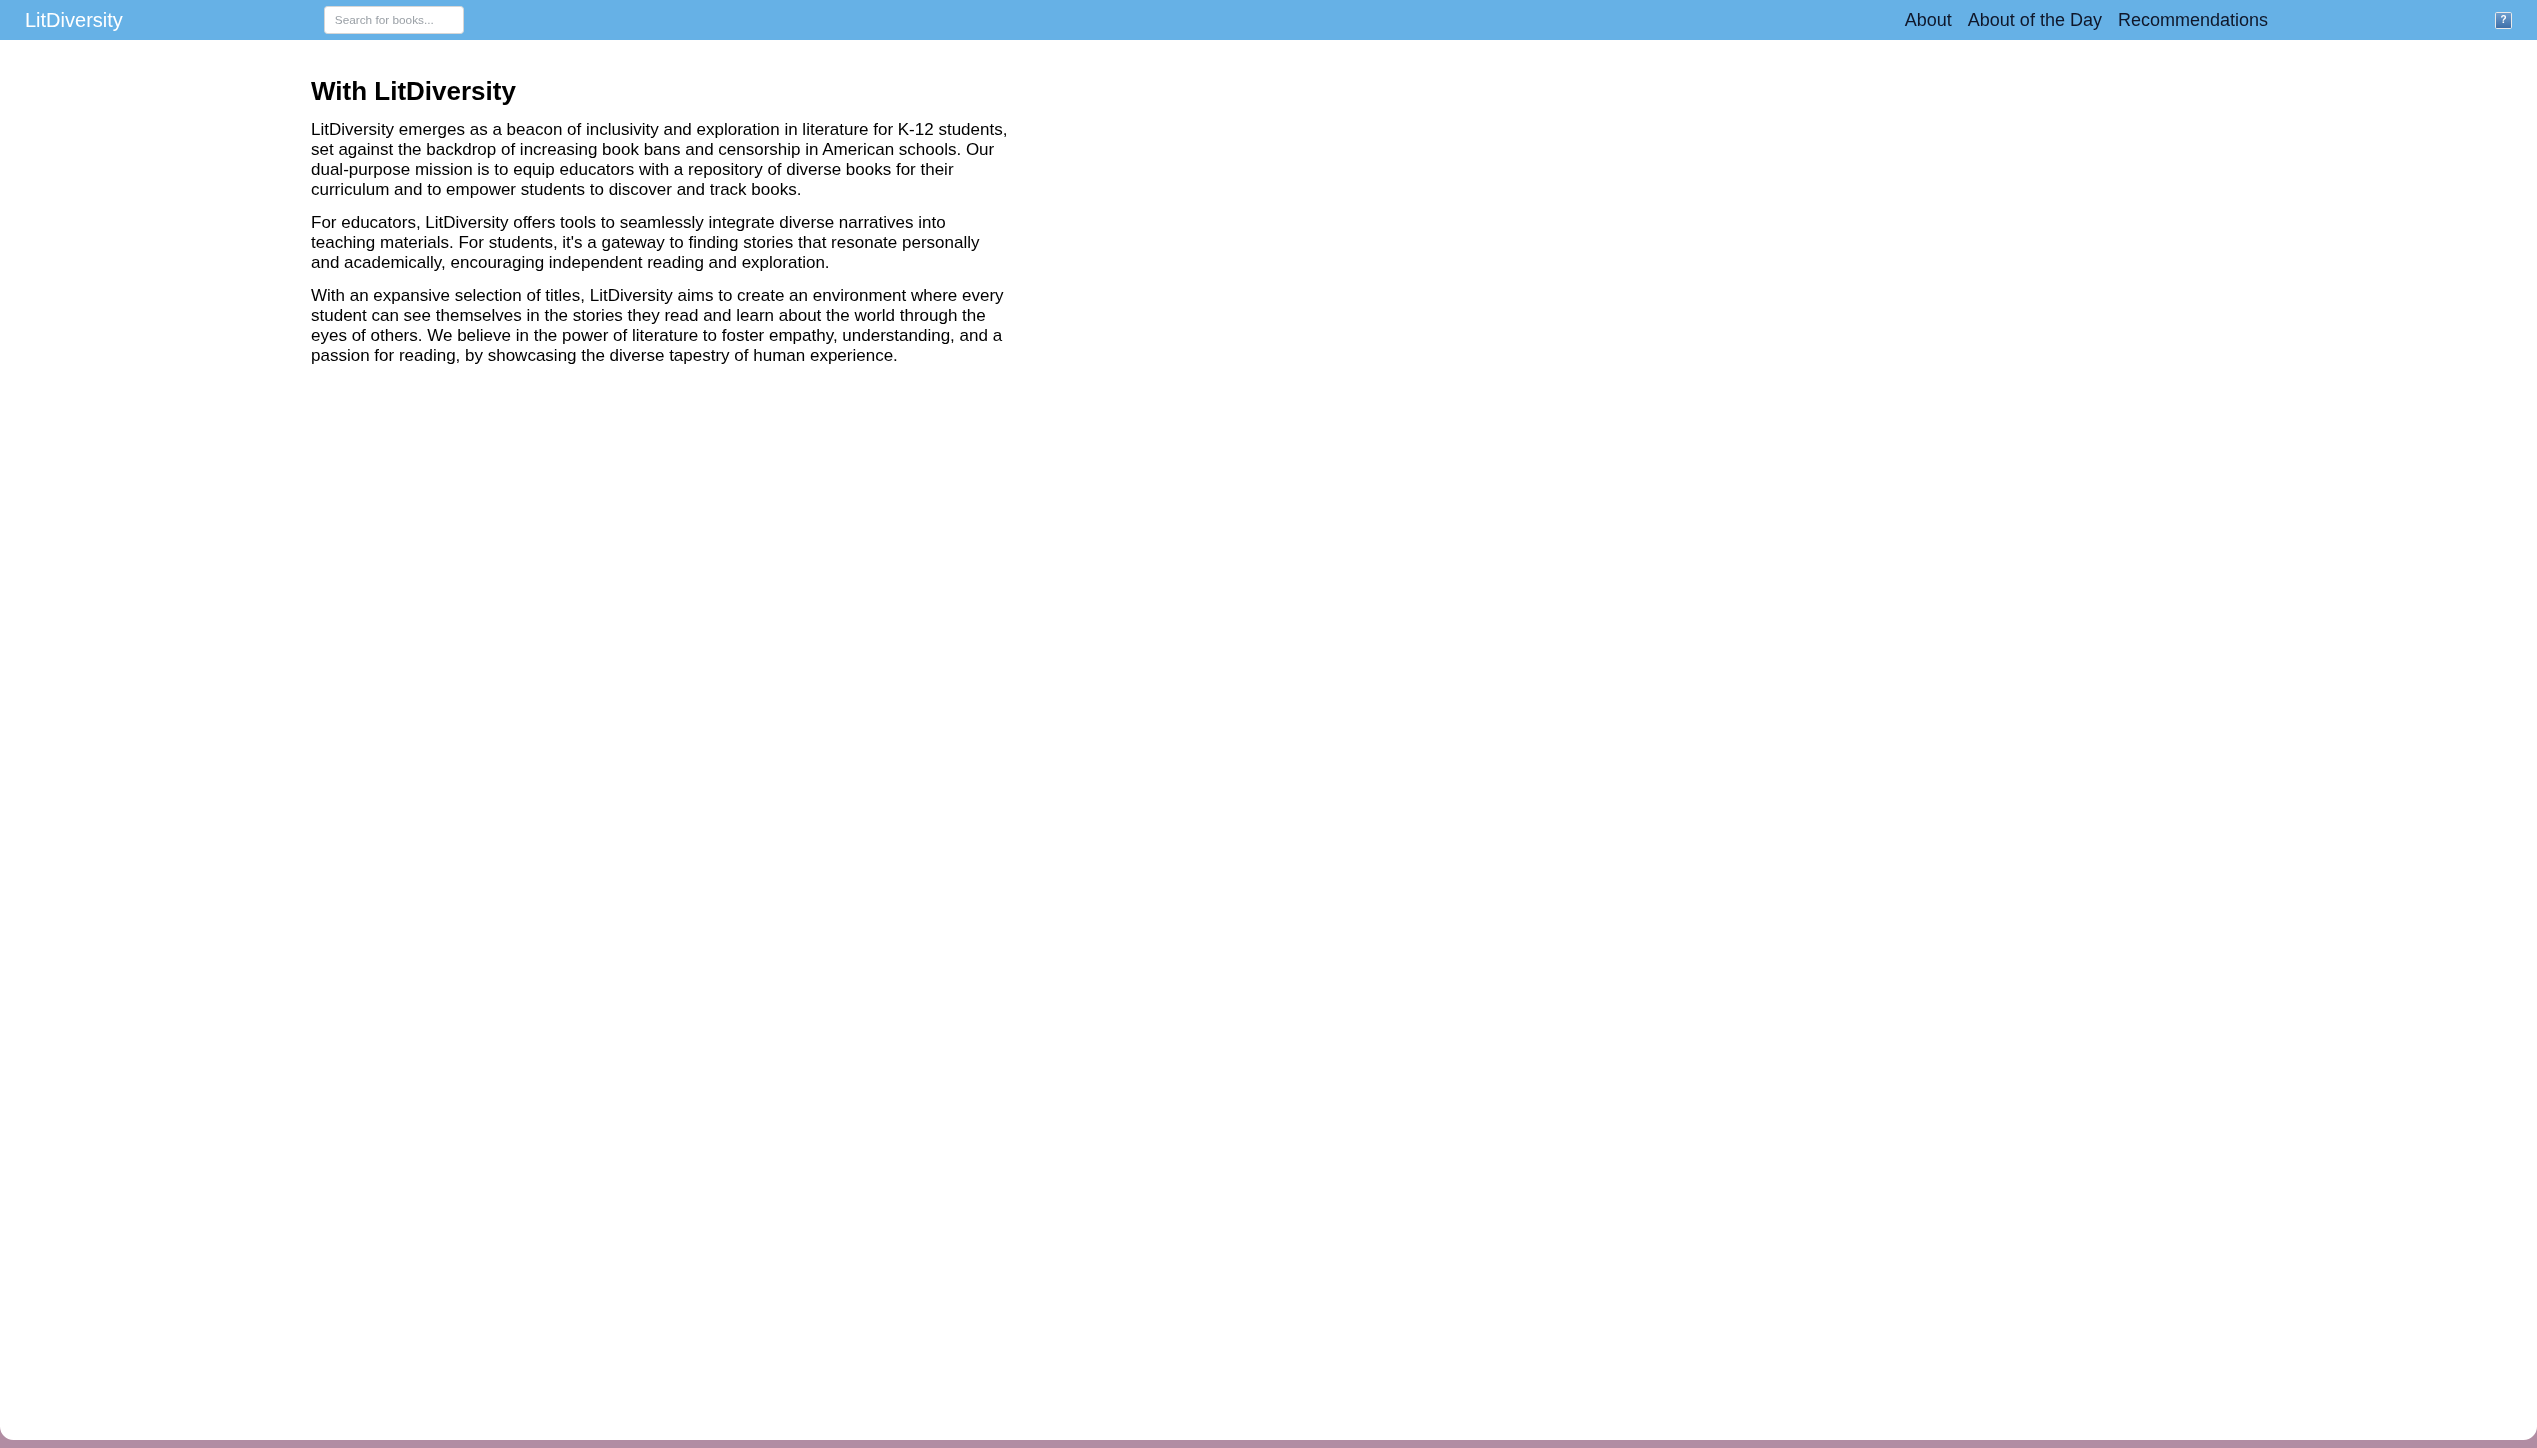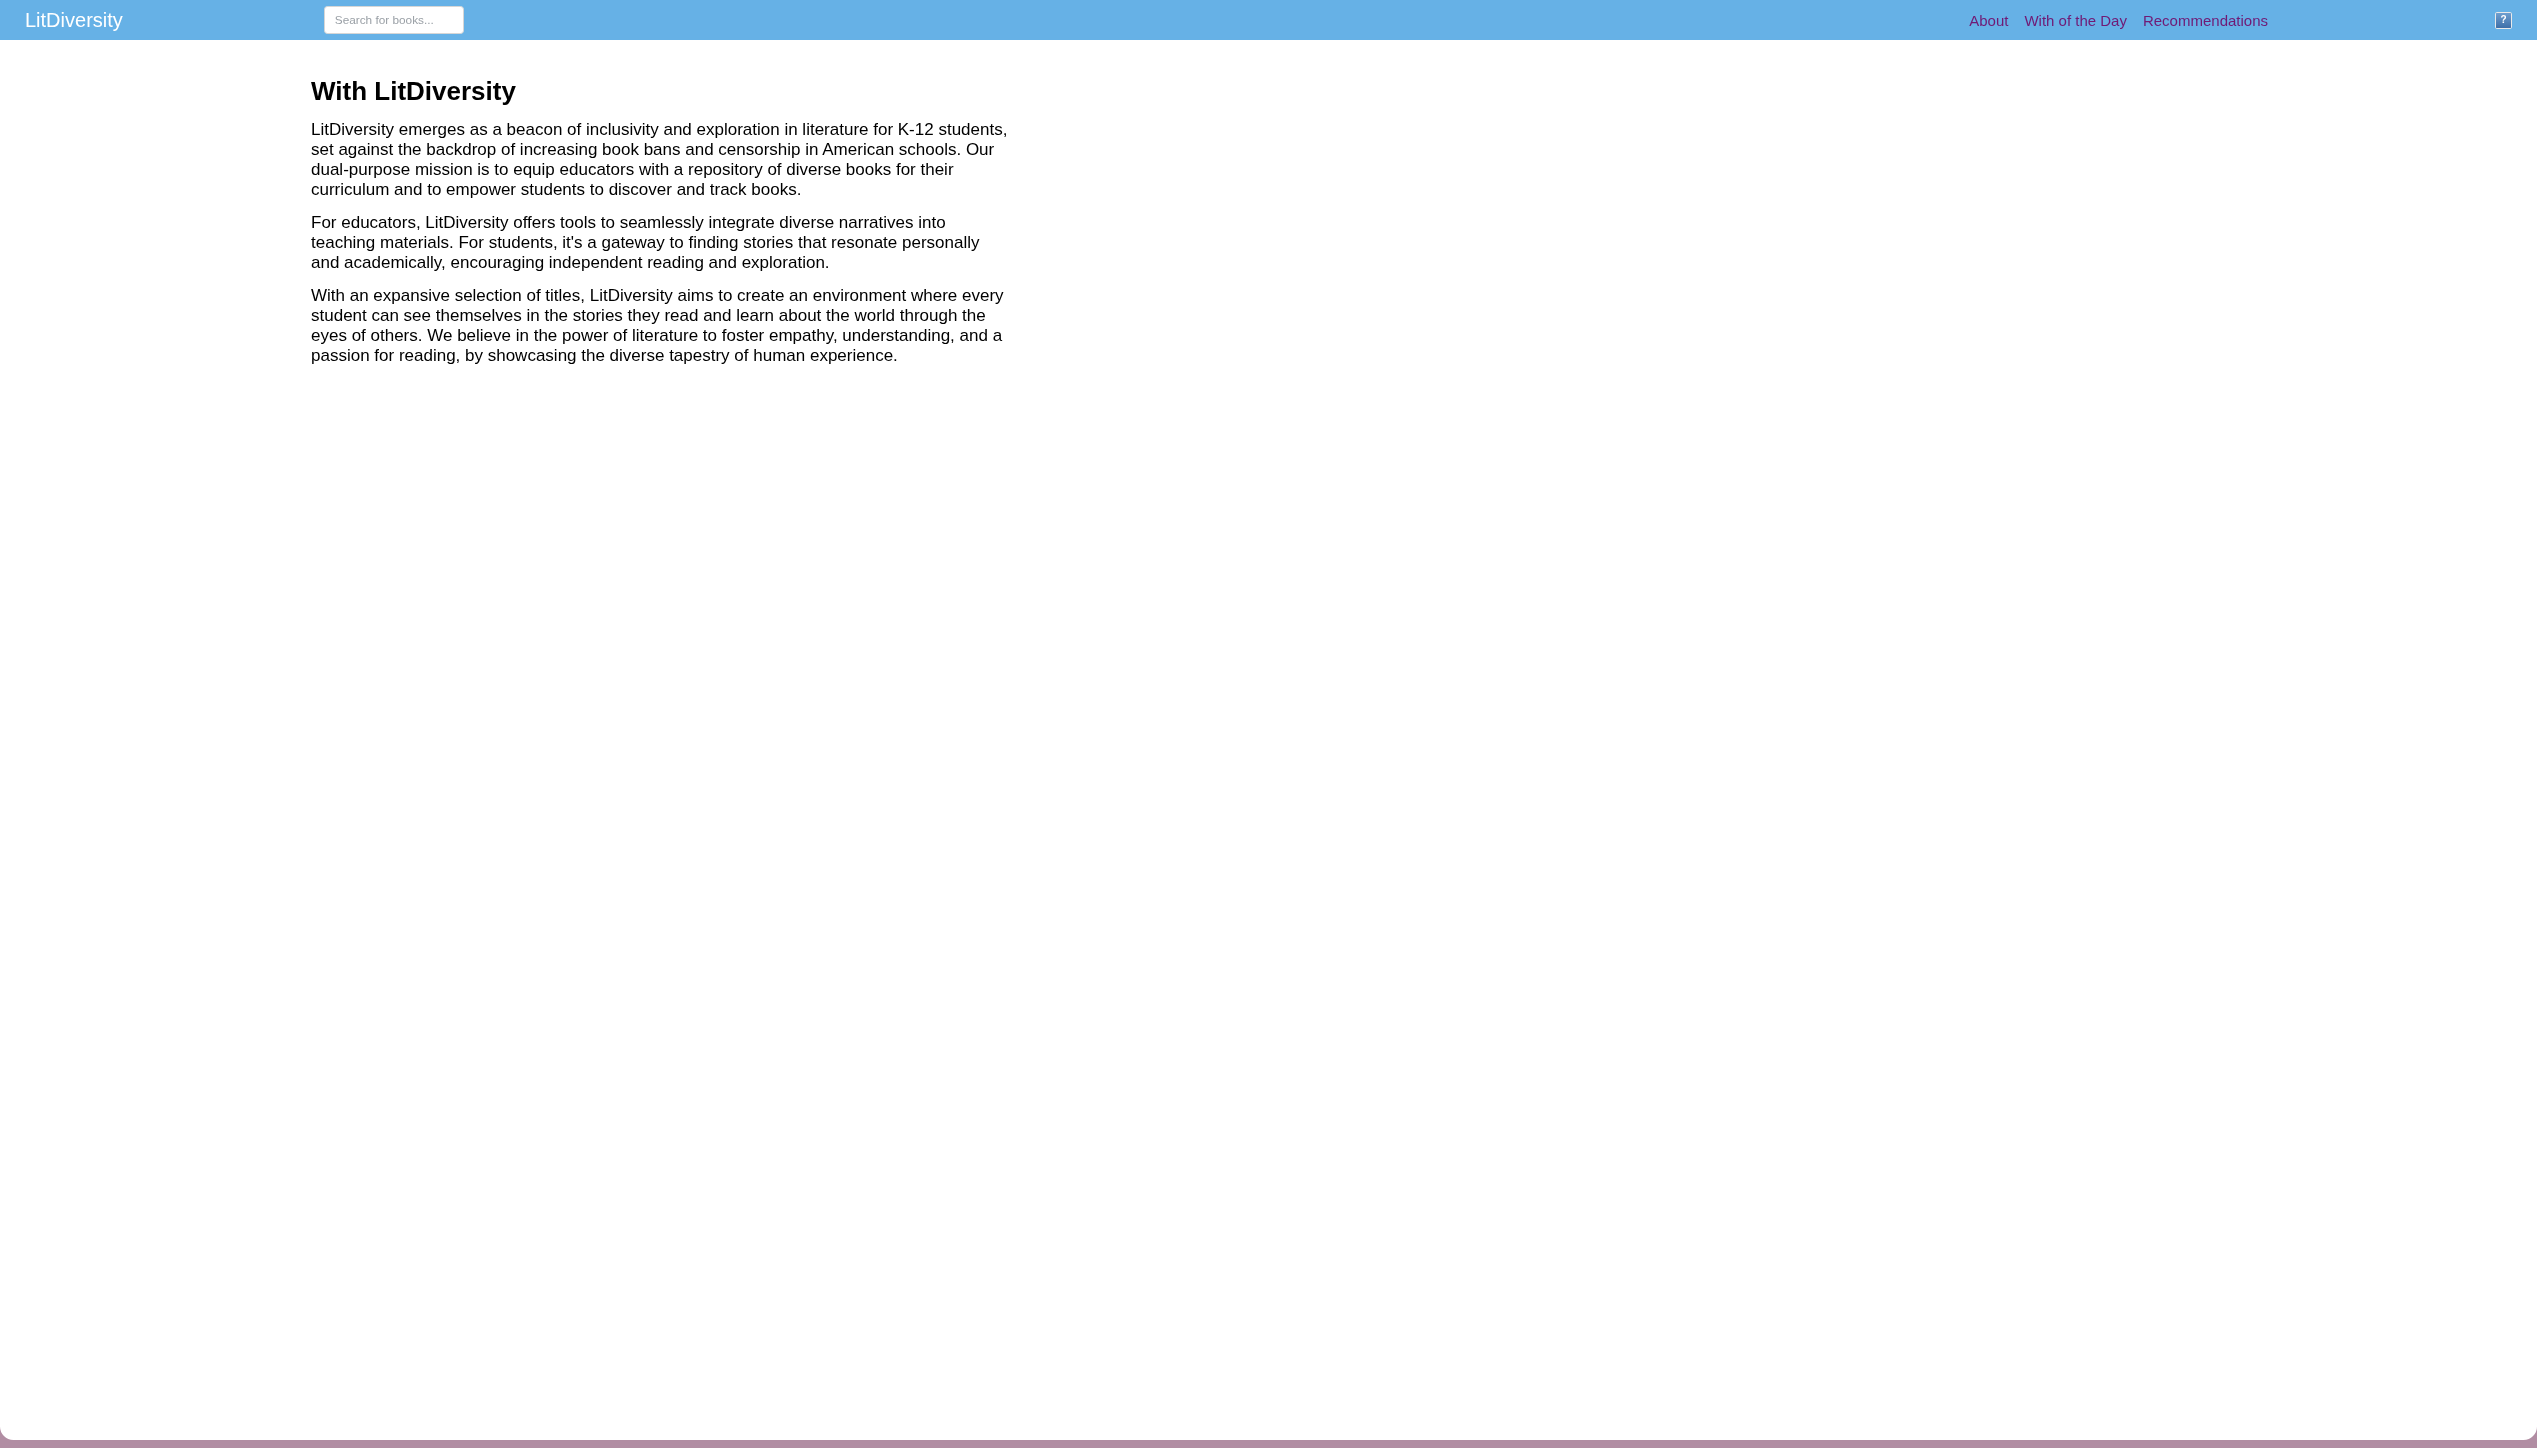--- a/index.html
+++ b/index.html
@@ -45,22 +45,22 @@
     outline: none;
   }
   .search::placeholder { color: #9aa0a6; }
   nav.main-nav {
     margin-left: auto;
     display: flex;
     gap: 16px;
     align-items: center;
   }
   nav.main-nav a {
-    color: #701a75;
-    font-size: 15px;
+    color: #0f172a;
+    font-size: 18px;
     text-decoration: none;
     white-space: nowrap;
     cursor: pointer;
   }
   .broken-img {
     margin-left: 227px;
     width: 17px;
     height: 17px;
     box-sizing: border-box;
     border: 1.7px solid #e9e9e9;
@@ -101,21 +101,21 @@
 
 <div class="window">
 
   <header class="topbar">
     <div class="logo">LitDiversity</div>
 
     <input class="search" type="text" placeholder="Search for books..." style="">
 
     <nav class="main-nav">
       <a>About</a>
-      <a>With of the Day</a>
+      <a>About of the Day</a>
       <a>Recommendations</a>
     </nav>
 
     <span class="broken-img">
       <span class="q">?</span>
     </span>
   </header>
 
   <main class="content">
     <h1 class="page-title">With LitDiversity</h1>

